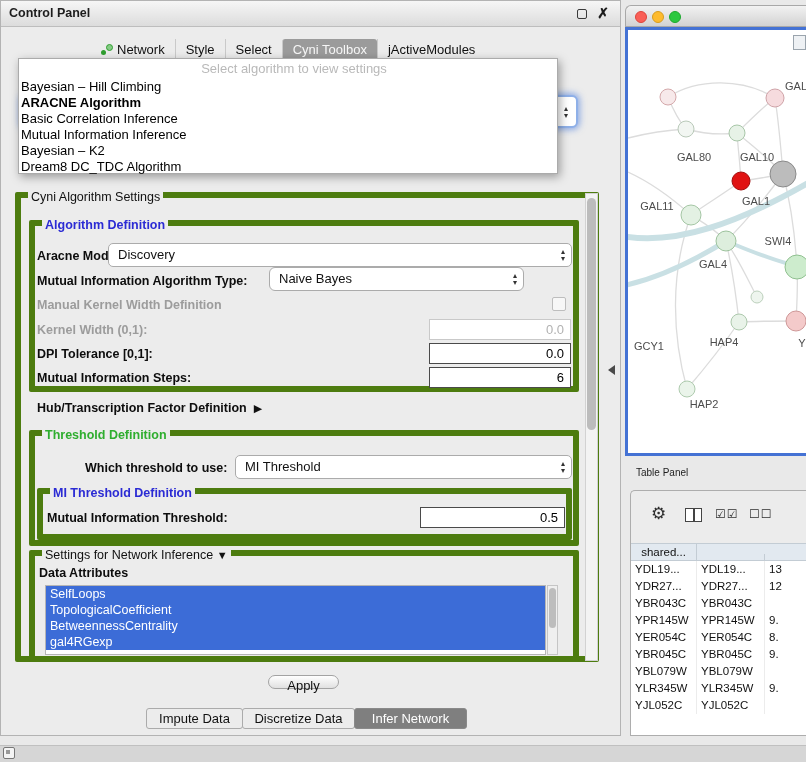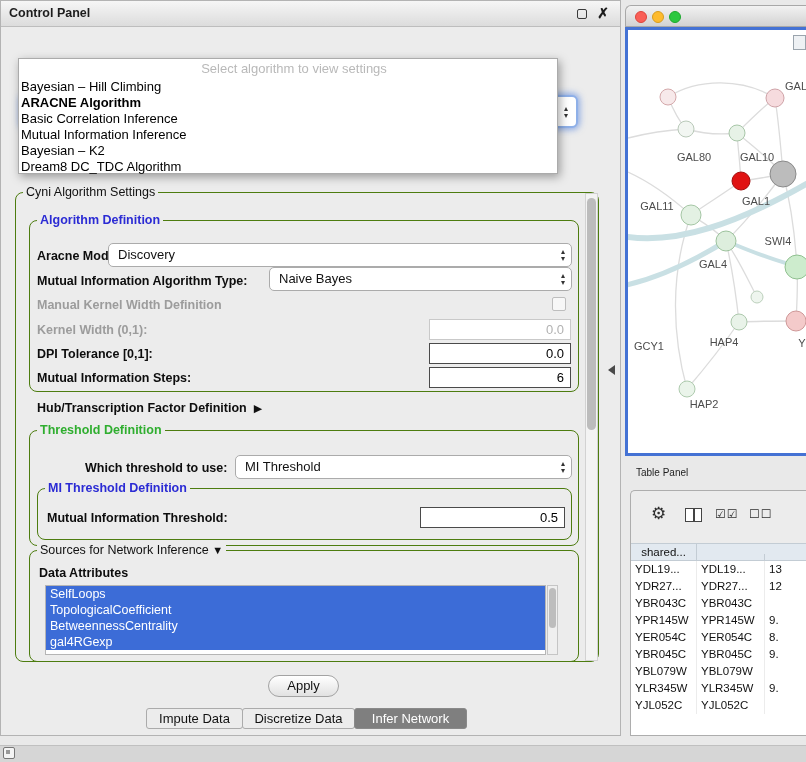--- a/index.html
+++ b/index.html
@@ -38,21 +38,21 @@
   #algo-combo .arrows { right:8px; top:8px; }
 
   
   #algo-popup { position:absolute; left:17px; top:57px; width:540px; height:116px;
     background:#fff; border:1px solid #ababab; box-shadow:2px 3px 9px rgba(0,0,0,.35); z-index:40; }
   .algo-hint { height:20px; line-height:20px; text-align:center; color:#b9b9b9; font-size:13px;margin-left:12px; }
   .algo-item { height:16px; line-height:16px; padding-left:2px; font-size:13px; color:#000; white-space:nowrap; }
   .algo-item.bold { font-weight:bold; }
 
   
-  .group { position:absolute; border:1px solid #4d7c0f; border-radius:8px; }
+  .group { position:absolute; border:6px solid #4d7c0f; border-radius:2px; }
   .gtitle { position:absolute; top:-8px; left:7px; background:#ececec; padding:0 3px;
     font-size:12.5px; white-space:nowrap; }
   .t-blue { color:#2b2bd4; font-weight:bold; }
   .t-green { color:#2fae2f; font-weight:bold; }
 
   .lbl { position:absolute; font-weight:bold; font-size:12.5px; color:#0d0d0d; white-space:nowrap; }
   .lbl.dis { color:#9c9c9c; }
 
   .combo { position:absolute; height:24px; background:#fff; border:1px solid #ababab;
     border-radius:5px; font-size:13px; line-height:22px; padding-left:9px; }
@@ -75,21 +75,21 @@
   #attr-scroll { position:absolute; left:546px; top:584px; width:11px; height:70px;
     background:#efefef; border:1px solid #c5c5c5; }
   #attr-scroll .thumb { position:absolute; left:1px; top:2px; width:7px; height:40px;
     background:#bdbdbd; border-radius:4px; }
 
   #settings-scrollbar { position:absolute; left:584px; top:192px; width:13px; height:468px;
     background:#f3f3f3; border:1px solid #d2d2d2; }
   #settings-scrollbar .thumb { position:absolute; left:1px; top:4px; width:9px; height:232px;
     background:#bcbcbc; border-radius:5px; }
 
-  #apply-btn { position:absolute; left:267px; top:674px; width:71px; height:22px;
+  #apply-btn { position:absolute; left:267px; top:674px; width:71px; height:14px;
     border:1px solid #a3a3a3; border-radius:11px; background:linear-gradient(#ffffff,#e1e1e1);
     text-align:center; line-height:20px; font-size:13px; color:#111; }
 
   .btab { position:absolute; top:707px; height:21px; border:1px solid #ababab;
     background:#ececec; text-align:center; line-height:19px; font-size:13px; border-radius:3px; }
   .btab.sel { background:#7f7f7f; color:#fff; border-color:#8a8a8a; }
 
   .hub-row { position:absolute; left:36px; top:400px; display:flex; align-items:center; gap:7px; }
   .tri { font-size:11px; color:#111; }
 
@@ -148,20 +148,38 @@
 <body>
 
 <div id="control-panel">
 
   <div class="titlebar">
     <span class="tb-title">Control Panel</span>
     <span class="tb-float"></span>
     <span class="tb-close">✗</span>
   </div>
 
+  <div class="tabs">
+    <div class="tab">
+      <span class="tab-icon"></span>
+      <span>Network</span>
+    </div>
+    <div class="tab">
+      <span>Style</span>
+    </div>
+    <div class="tab">
+      <span>Select</span>
+    </div>
+    <div class="tab sel">
+      <span>Cyni Toolbox</span>
+    </div>
+    <div class="tab">
+      <span>jActiveModules</span>
+    </div>
+  </div>
 
   <div id="algo-combo">
     <span class="arrows">
         <span>▴</span>
         <span>▾</span>
       </span>
   </div>
 
   <div id="algo-popup">
     <div class="algo-hint">Select algorithm to view settings</div>
@@ -187,21 +205,21 @@
   <span class="lbl" style="left:36px; top:248px;">Aracne Mode:</span>
   <div class="combo" style="left:107px; top:242px; width:464px;">
     <span>Discovery</span>
     <span class="arrows">
         <span>▴</span>
         <span>▾</span>
       </span>
   </div>
 
   <span class="lbl" style="left:36px; top:273px;">Mutual Information Algorithm Type:</span>
-  <div class="combo" style="left:268px; top:266px; width:303px;">
+  <div class="combo" style="left:268px; top:266px; width:255px;border-radius:6px;">
     <span>Naive Bayes</span>
     <span class="arrows">
         <span>▴</span>
         <span>▾</span>
       </span>
   </div>
 
   <span class="lbl dis" style="left:36px; top:297px;">Manual Kernel Width Definition</span>
   <span class="checkbox" style="left:551px; top:296px;"></span>
 
@@ -233,21 +251,21 @@
   </div>
 
   <div class="group" style="left:36px; top:487px; width:535px; height:52px;">
     <span class="gtitle t-blue">MI Threshold Definition</span>
   </div>
   <span class="lbl" style="left:46px; top:510px;">Mutual Information Threshold:</span>
   <div class="field en" style="left:419px; top:506px; width:145px;">0.5</div>
 
   <div class="group" style="left:28px; top:549px; width:550px; height:112px;">
     <span class="gtitle">
-      <span>Sources for Network Inference</span>
+      <span>Settings for Network Inference</span>
       <span class="tri">▼</span>
     </span>
   </div>
   <span class="lbl" style="left:38px; top:565px;">Data Attributes</span>
 
   <div id="attr-list">
 
       <div class="attr-item">
         <span>SelfLoops</span>
       </div>

